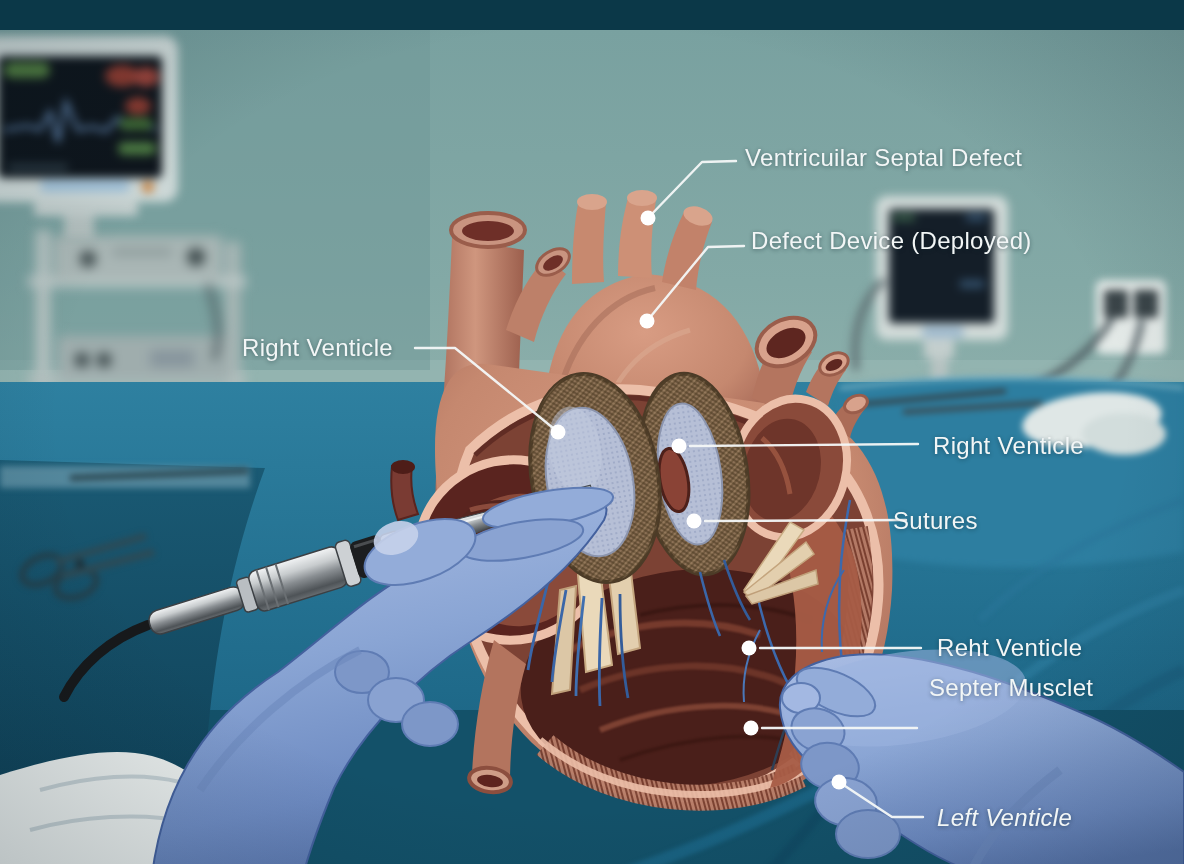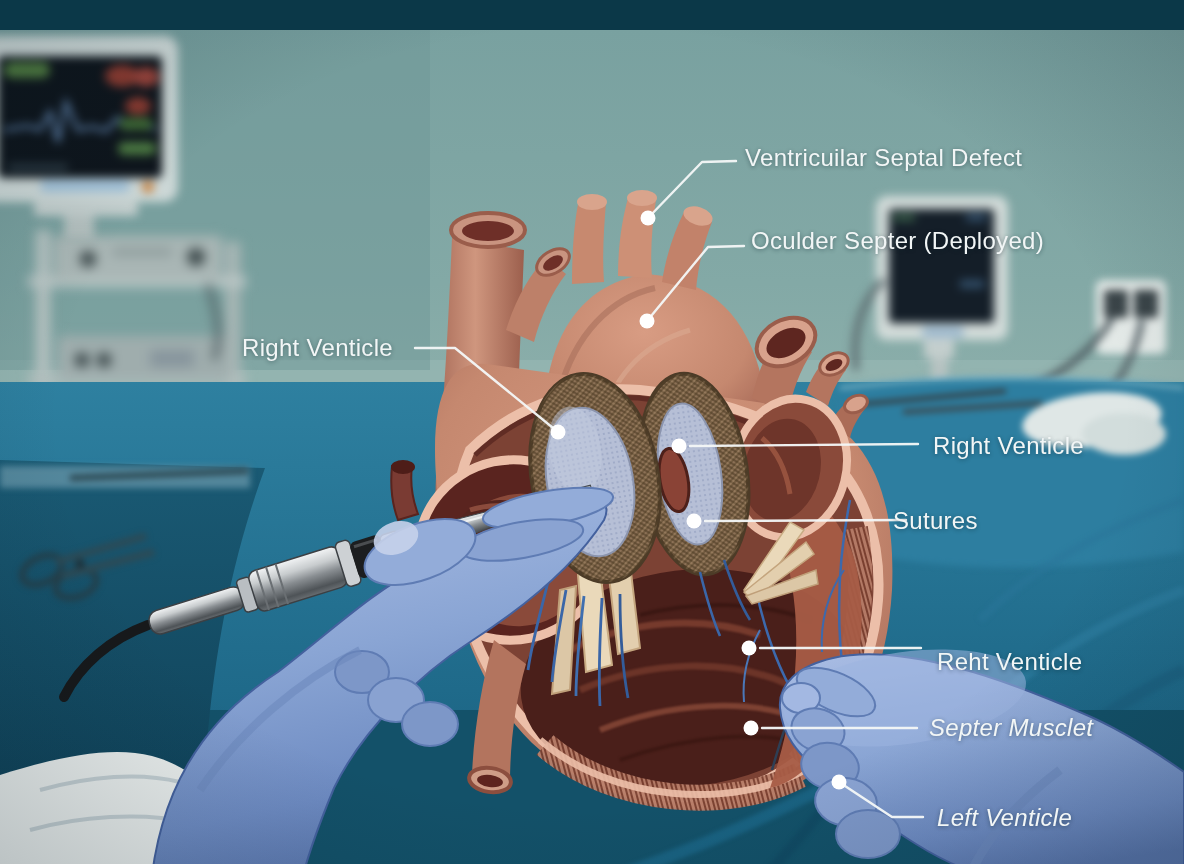--- a/index.html
+++ b/index.html
@@ -367,20 +367,20 @@
     <circle cx="558" cy="402" r="7.5"></circle>
     <circle cx="679" cy="416" r="7.5"></circle>
     <circle cx="694" cy="491" r="7.5"></circle>
     <circle cx="749" cy="618" r="7.5"></circle>
     <circle cx="751" cy="698" r="7.5"></circle>
     <circle cx="839" cy="752" r="7.5"></circle>
   </g>
 </svg>
 
 <div class="callout" style="left:745px;top:113px;">Ventricuilar Septal Defect</div>
-<div class="callout" style="left:751px;top:196px;">Oculder Septer (Deployed)</div>
+<div class="callout" style="left:751px;top:196px;">Defect Device (Deployed)</div>
 <div class="callout" style="left:242px;top:303px;">Right Venticle</div>
 <div class="callout" style="left:933px;top:401px;">Right Venticle</div>
 <div class="callout" style="left:893px;top:476px;">Sutures</div>
-<div class="callout" style="left:937px;top:617px;">Reht Venticle</div>
-<div class="callout" style="left:929px;top:683px;font-style:italic;">Septer Musclet</div>
+<div class="callout" style="left:937px;top:603px;">Reht Venticle</div>
+<div class="callout" style="left:929px;top:643px;">Septer Musclet</div>
 <div class="callout" style="left:937px;top:773px;font-style:italic;">Left Venticle</div>
 </div>
 
 </body></html>

